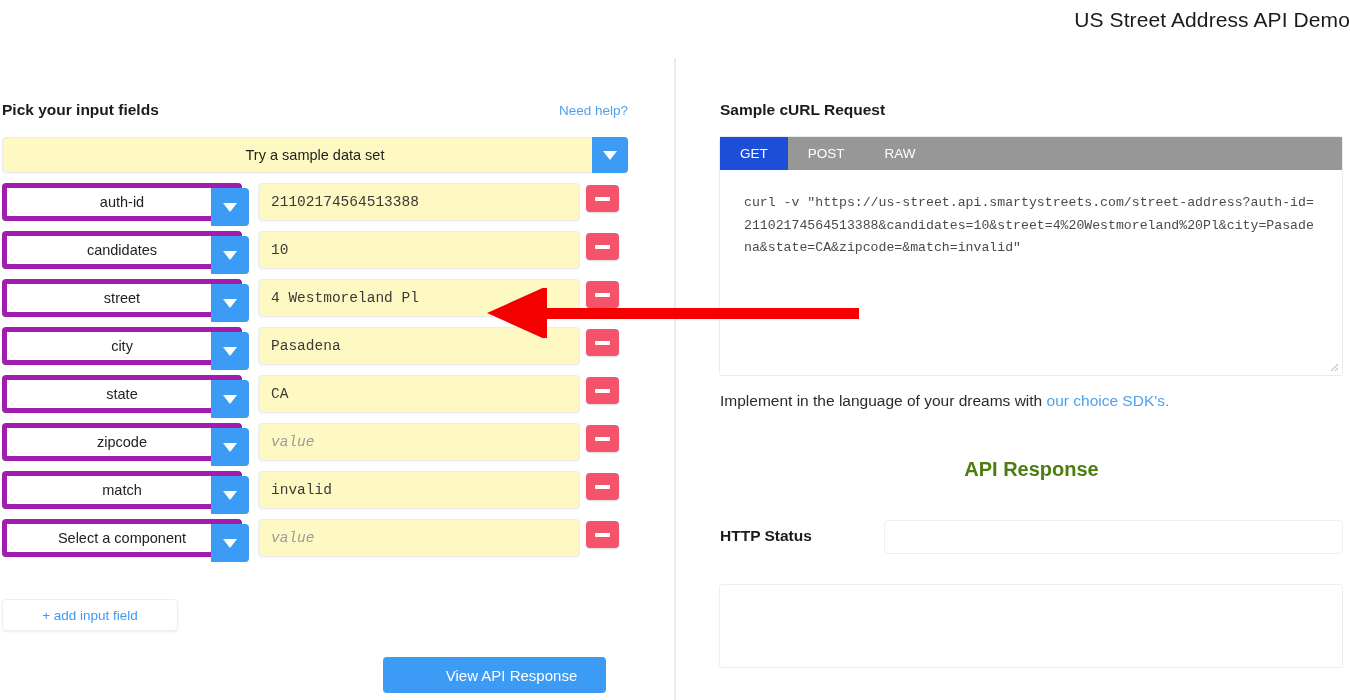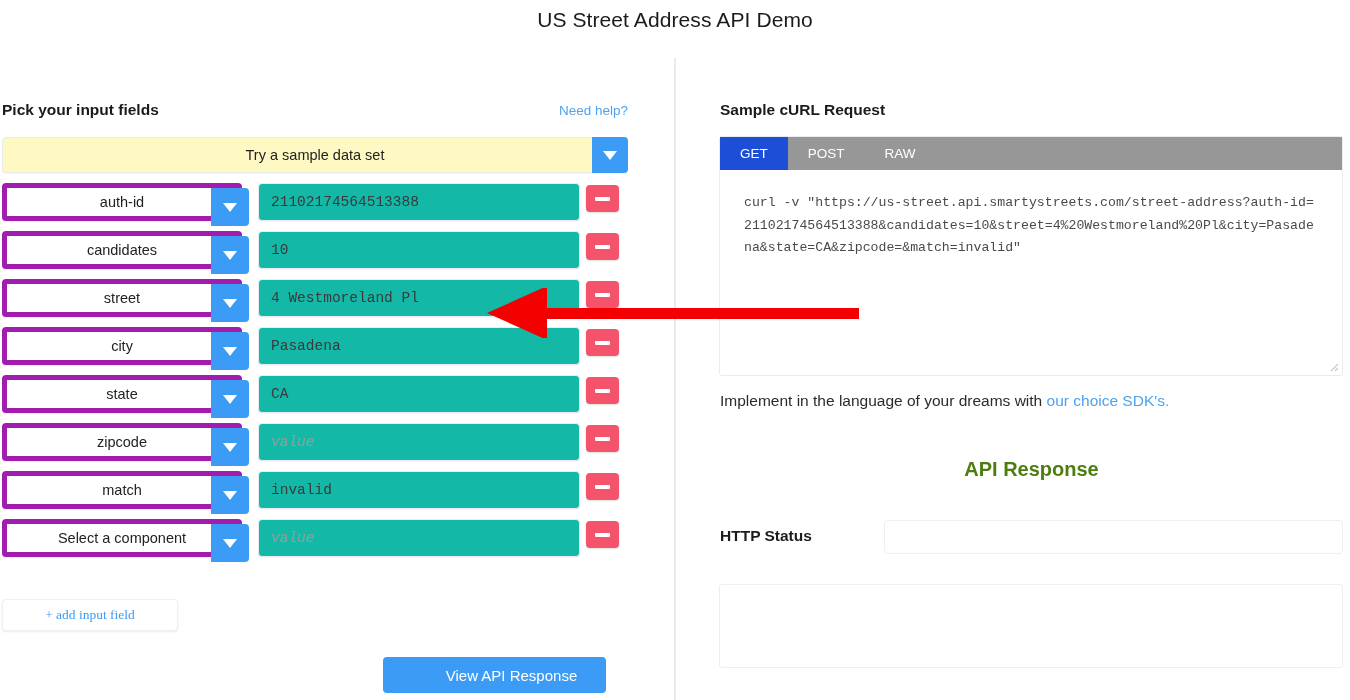--- a/index.html
+++ b/index.html
@@ -9,21 +9,21 @@
   body {
     width: 1350px;
     height: 700px;
     background: #ffffff;
     font-family: "Liberation Sans", sans-serif;
     color: #222222;
     overflow: hidden;
     position: relative;
   }
   .page-title {
-    text-align: center;
+    text-align: right;
     font-size: 21px;
     font-weight: 400;
     color: #1b1b1b;
     letter-spacing: .1px;
     padding-top: 8px;
     margin: 0;
   }
   .divider {
     position: absolute;
     left: 674px;
@@ -150,21 +150,21 @@
     overflow: hidden;
   }
   .value-input {
     position: absolute;
     left: 258px;
     top: 0;
     width: 322px;
     height: 38px;
     border: 1px solid #e9edf2;
     border-radius: 4px;
-    background: #14b8a6;
+    background: #fef9c3;
     box-shadow: 0 1px 1px rgba(0,0,0,.04);
     box-sizing: border-box;
     padding: 0 12px;
     font-family: "Liberation Mono", monospace;
     font-size: 14.5px;
     color: #3a3a3a;
     outline: none;
   }
   .value-input::placeholder {
     font-style: italic;
@@ -197,21 +197,21 @@
     left: 2px;
     top: 504px;
     width: 176px;
     height: 32px;
     background: #ffffff;
     border: 1px solid #eceff3;
     border-radius: 4px;
     box-shadow: 0 1px 2px rgba(0,0,0,.08);
     color: #3b9bf5;
     font-size: 13.5px;
-    font-family: Liberation Serif, serif;
+    font-family: Liberation Sans, sans-serif;
     cursor: pointer;
   }
   .view-response-btn {
     position: absolute;
     left: 383px;
     top: 562px;
     width: 223px;
     height: 36px;
     background: #3b9bf5;
     border: none;

